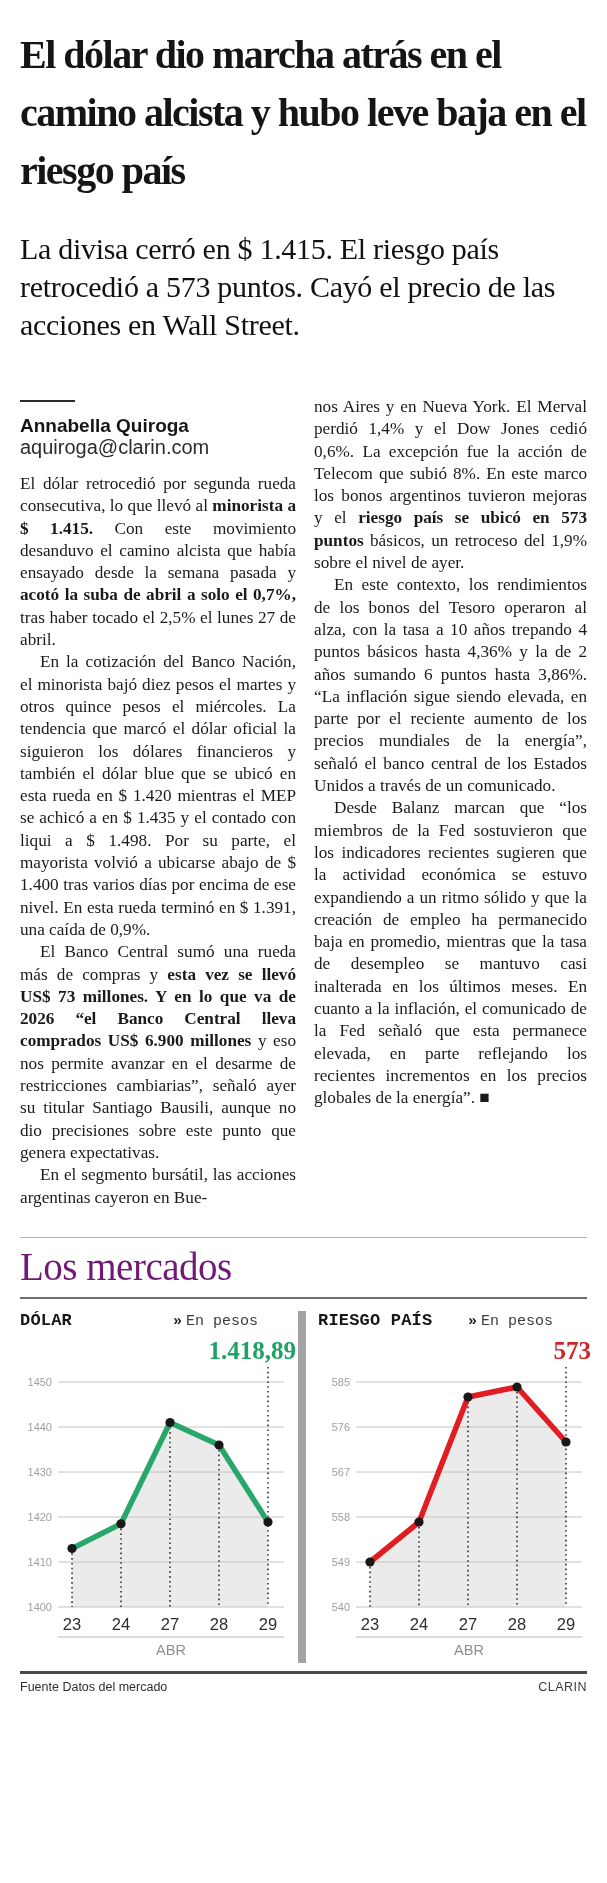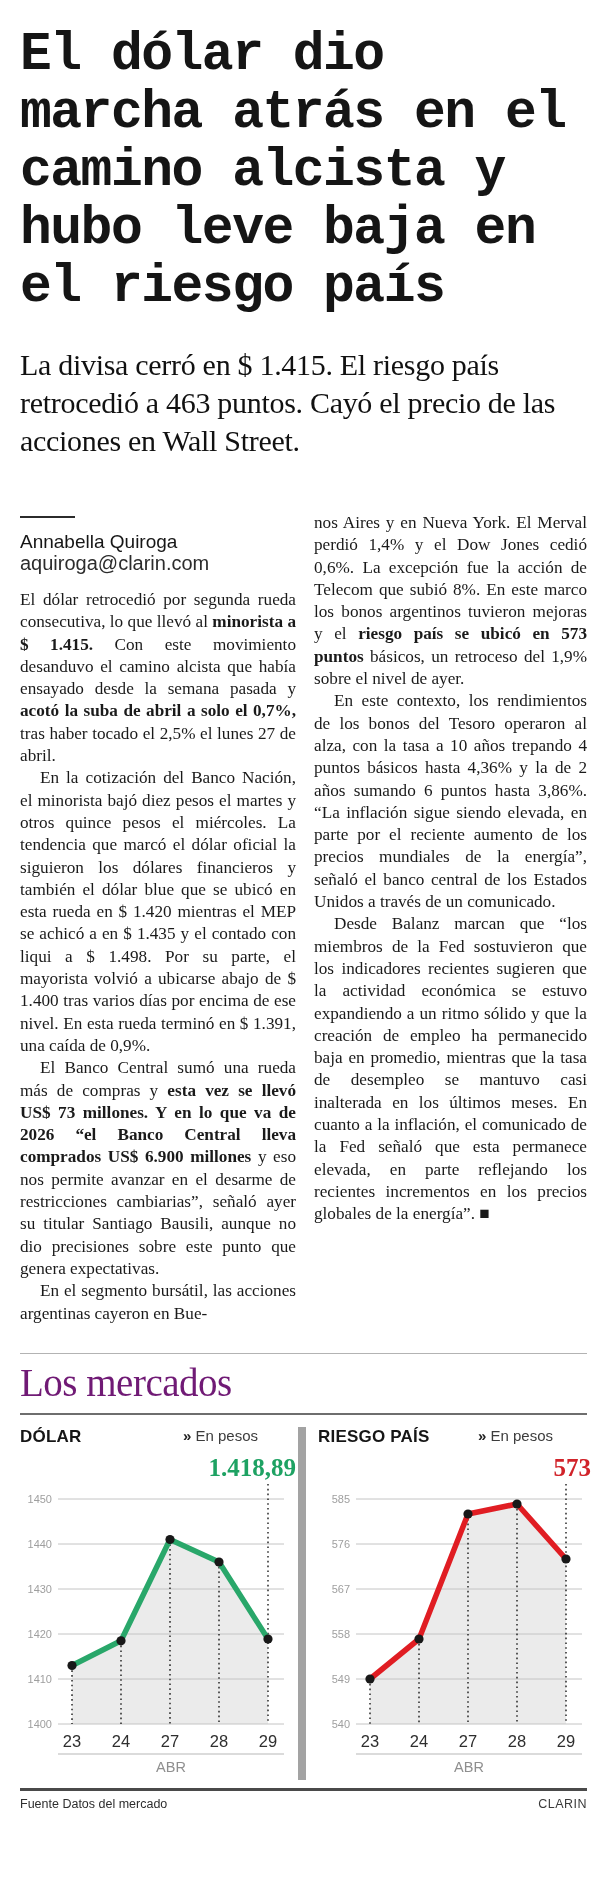--- a/index.html
+++ b/index.html
@@ -1,55 +1,55 @@
 <!DOCTYPE html>
 <html lang="es"><head>
 <meta charset="utf-8">
 <style>
   html,body{margin:0;padding:0;background:#ffffff;}
   body{width:607px;height:1883px;overflow:hidden;font-family:"Liberation Serif","DejaVu Serif",serif;color:#1a1a1a;}
   .page{padding:0 20px;}
-  h1{font-family:Liberation Mono, monospace;font-weight:700;font-size:53px;line-height:58px;letter-spacing:-1.5px;margin:26px 0 0 0;color:#151515;}
+  h1{font-family:Liberation Serif, serif;font-weight:700;font-size:40px;line-height:58px;letter-spacing:-1.5px;margin:26px 0 0 0;color:#151515;}
   h2{font-weight:400;font-size:30px;line-height:38px;letter-spacing:-0.3px;margin:30px 0 0 0;color:#111;}
   .cols{display:flex;gap:18px;margin-top:52px;align-items:flex-start;}
   .col-left{width:276px;flex:0 0 276px;}
   .col-right{width:273px;flex:0 0 273px;}
   .byline-rule{width:55px;height:0;border-top:2px solid #2b2b2b;margin:4px 0 12px 0;}
-  .author{font-family:"Liberation Sans","DejaVu Sans",sans-serif;font-weight:400;font-size:19px;line-height:23px;color:#161616;}
+  .author{font-family:"Liberation Sans","DejaVu Sans",sans-serif;font-weight:700;font-size:19px;line-height:23px;color:#161616;}
   .email{font-family:"Liberation Sans","DejaVu Sans",sans-serif;font-size:20px;line-height:21px;color:#2c2c2c;margin-bottom:15px;}
   .body-text p{margin:0;font-size:17.2px;line-height:22.3px;text-align:justify;text-indent:20px;hyphens:auto;-webkit-hyphens:auto;}
   .body-text p.first{text-indent:0;}
   .body-text .b{font-weight:700;}
   
   .markets{margin-top:28px;}
   .rule-thin{border-top:1px solid #b3b3b3;}
   .markets h3{font-family:"Liberation Serif","DejaVu Serif",serif;font-weight:400;font-size:39px;letter-spacing:-0.5px;margin:6px 0 8px 0;color:#701a75;}
   .rule-med{border-top:2px solid #6e6e6e;}
   .panels{display:flex;margin-top:12px;}
   .panel{width:278px;flex:0 0 278px;}
   .panel-right{border-left:8px solid #a3a3a3;padding-left:12px;flex:0 0 275px;width:275px;}
-  .panel-head{display:flex;justify-content:space-between;align-items:flex-start;font-family:Liberation Sans, sans-serif;}
+  .panel-head{display:flex;justify-content:space-between;align-items:flex-end;font-family:Liberation Mono, monospace;}
   .panel-title{font-weight:700;font-size:17px;color:#161616;letter-spacing:0.2px;}
   .panel-unit{font-size:15px;color:#3c3c3c;padding-right:40px;}
   .panel-unit b{font-weight:700;color:#222;margin-right:4px;}
   .panel-value{font-family:Liberation Serif, serif;font-weight:700;font-size:25px;text-align:right;margin:7px 2px 2px 0;}
   .chart{margin-top:2px;}
   .rule-dark{border-top:3px solid #4a4a4a;margin-top:8px;}
   .chart-footer{display:flex;justify-content:space-between;font-family:"Liberation Sans","DejaVu Sans",sans-serif;font-size:12.5px;color:#2e2e2e;margin-top:6px;}
   .chart-footer .b{font-weight:400;}
   .credit{letter-spacing:0.5px;color:#3a3a3a;}
 </style>
 </head>
 <body>
 
 <div class="page">
 
   <h1>El dólar dio marcha atrás en el camino alcista y hubo leve baja en el riesgo país</h1>
 
-  <h2>La divisa cerró en $ 1.415. El riesgo país retrocedió a 463 puntos. Cayó el precio de las acciones en Wall Street.</h2>
+  <h2>La divisa cerró en $ 1.415. El riesgo país retrocedió a 573 puntos. Cayó el precio de las acciones en Wall Street.</h2>
 
   <div class="cols">
     <div class="col-left">
       <div>
         <div class="byline-rule"></div>
         <div class="author">Annabella Quiroga</div>
         <div class="email">aquiroga@clarin.com</div>
       </div>
       <div class="body-text" id="col-left">
           <p class="first"><span>El dólar retrocedió por segunda rueda consecutiva, lo que llevó al </span><span class="b">minorista a $ 1.415.</span><span> Con este movimiento desanduvo el camino alcista que había ensayado desde la semana pasada y </span><span class="b">acotó la suba de abril a solo el 0,7%,</span><span> tras haber tocado el 2,5% el lunes 27 de abril.</span></p>

